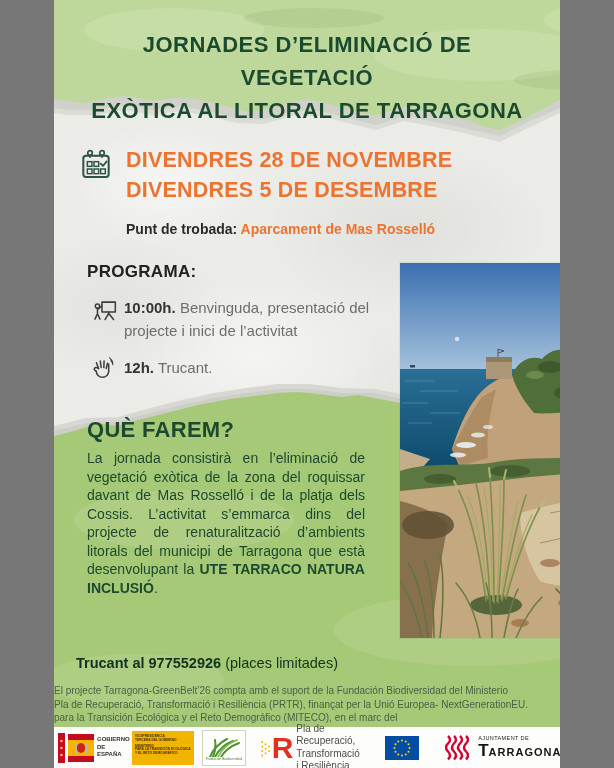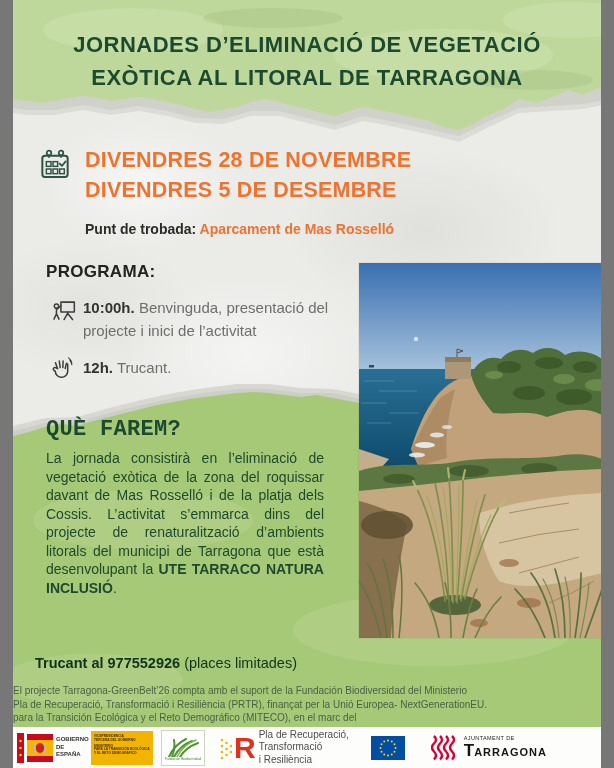--- a/index.html
+++ b/index.html
@@ -7,21 +7,21 @@
     --bottom-green:#a6c978;
     --dark-green:#1b4a2f;
     --accent-orange:#ec7430;
     --paper:#ebebe8;
     --text-gray:#6e6e6e;
     --footer-green:#4a6144;
   }
   *{box-sizing:border-box;margin:0;padding:0;}
   body{background:#777;display:flex;justify-content:center;font-family:"Liberation Sans",sans-serif;}
   .poster{
-    position:relative;width:588px;height:768px;overflow:hidden;
+    position:relative;width:506px;height:768px;overflow:hidden;
     background:
       radial-gradient(140px 90px at 22% 24%, rgba(255,255,255,.55), rgba(255,255,255,0) 70%),
       radial-gradient(200px 120px at 70% 30%, rgba(198,198,192,.30), rgba(198,198,192,0) 70%),
       radial-gradient(180px 110px at 40% 46%, rgba(255,255,255,.45), rgba(255,255,255,0) 70%),
       radial-gradient(220px 140px at 85% 52%, rgba(200,200,195,.28), rgba(200,200,195,0) 70%),
       radial-gradient(160px 100px at 12% 40%, rgba(202,202,196,.25), rgba(202,202,196,0) 70%),
       var(--paper);
   }
   .abs{position:absolute;}
   svg{display:block;}
@@ -45,21 +45,21 @@
   .item1{left:70px;top:296px;}
   .item2{left:70px;top:356px;}
   .picon1{left:39px;top:299px;z-index:2;}
   .picon2{left:37px;top:357px;z-index:2;}
 
   
   .photo{left:346px;top:263px;z-index:3;box-shadow:0 0 0 1px rgba(0,0,0,.05);}
 
   
   .torn-bottom{left:0;top:380px;width:614px;height:388px;z-index:1;}
-  .what-head{left:33px;top:417px;z-index:2;font-size:22px;font-weight:800;color:var(--dark-green);letter-spacing:.3px;font-family:Liberation Mono, monospace;}
+  .what-head{left:33px;top:417px;z-index:2;font-size:22px;font-weight:800;color:var(--dark-green);letter-spacing:.3px;}
   .para{left:33px;top:449px;width:278px;z-index:2;text-align:justify;
     font-size:14px;line-height:18.5px;color:#1d4a2e;}
   .para b{font-weight:800;}
 
   .cta{left:26px;top:599px;width:216px;height:52px;z-index:2;cursor:pointer;}
   .cta .ring{position:absolute;left:0;top:0;}
   .cta .lbl{position:absolute;inset:0;display:flex;align-items:center;justify-content:center;
     color:var(--accent-orange);font-weight:800;font-size:15px;letter-spacing:.8px;}
   .phone{left:22px;top:655px;z-index:2;font-size:14.5px;color:#11331d;}
   .phone b{font-weight:800;}

